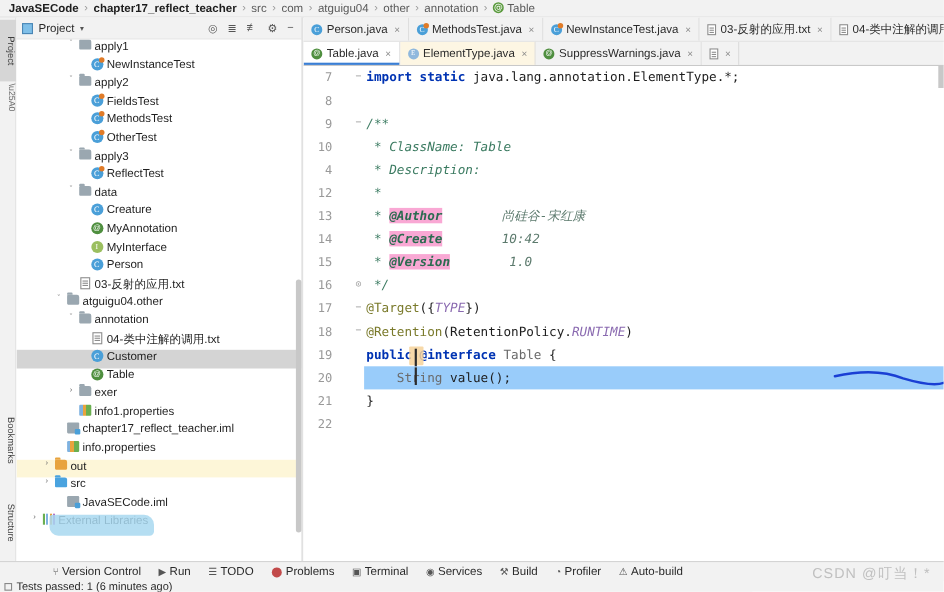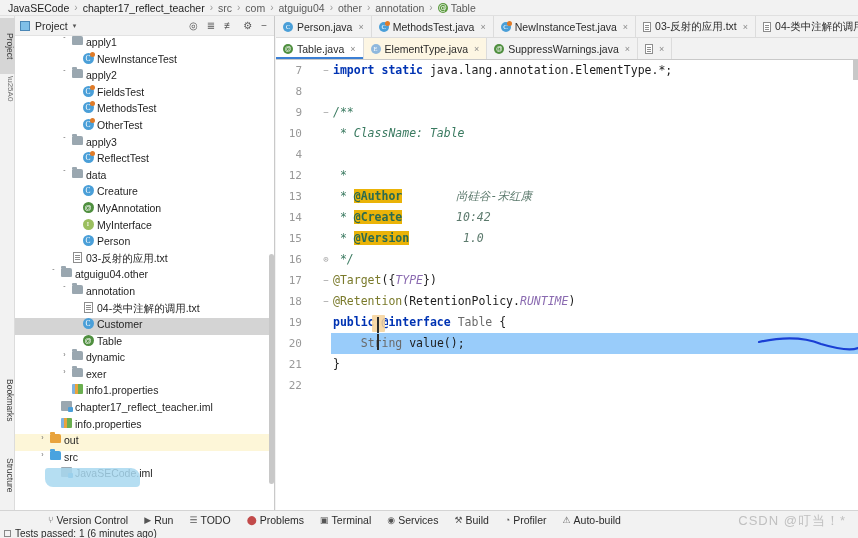--- a/index.html
+++ b/index.html
@@ -16,21 +16,21 @@
   #app { position: relative; width: 858px; height: 538px; background:#f2f2f2; }
 
   
   .breadcrumb {
     position:absolute; left:0; top:0; width:858px; height:16px;
     background:#f2f2f2; border-bottom:1px solid #e0e0e0;
     display:flex; align-items:center; padding-left:4px; gap:0;
     font-size:10.5px; color:#5a5a5a; white-space:nowrap;
   }
   .crumb { padding:0 4px; }
-  .crumb.bold { font-weight:normal; color:#1d1d1d; }
+  .crumb.bold { font-weight:bold; color:#1d1d1d; }
   .crumb.sep { color:#9a9a9a; padding:0 1px; font-size:10px;}
   .crumb-icon {
     display:inline-block; width:10px; height:10px; border-radius:50%;
     background:#5a9a3d; position:relative; vertical-align:-1px; margin-right:3px;
   }
   .crumb-icon::after{
     content:"@"; position:absolute; left:0; top:-1px; width:10px; height:10px;
     font-size:8px; line-height:11px; text-align:center; color:#fff; font-family:"DejaVu Sans",sans-serif;
   }
 
@@ -151,21 +151,21 @@
     color:#a0a0a0; font-size:9px; line-height:21px;
   }
   .ctext{ position:absolute; left:57px; top:0; }
   .selband{
     position:absolute; left:55px; right:0; height:21px; background:#99ccfa;
   }
 
   .kw{ color:#0033b3; font-weight:bold; }
   .plain{ color:#1c1c1c; }
   .cmt{ color:#3a7a60; font-style:italic; }
-  .cmt-tag{ color:#2b6b50; font-weight:bold; background:#eab308; }
+  .cmt-tag{ color:#2b6b50; font-style:italic; font-weight:bold; background:#f9a8d4; }
   .cmt-val{ color:#5c7a6d; font-style:italic;padding-left:40px; }
   .anno{ color:#7a7a2b; }
   .sconst{ color:#8a6ab0; font-style:italic; }
   .mth{ color:#1c1c1c; }
   .typ{ color:#6a6a6a; }
 
   .caret-cursor{
     position:absolute; width:1.5px; height:16px; background:#2b2b2b;
   }
   .caret-hl{
@@ -341,25 +341,20 @@
           <span class="lbl">Customer</span>
         </div>
         <div class="row" style="padding-left: 55px;">
           <span class="arrow none">›</span>
           <span class="ico"><span class="g g-at">@</span></span>
           <span class="lbl">Table</span>
         </div>
         <div class="row" style="padding-left: 44px;">
           <span class="arrow">›</span>
           <span class="ico"><span class="g g-folder"></span></span>
-          <span class="lbl">dynamic</span>
-        </div>
-        <div class="row" style="padding-left: 44px;">
-          <span class="arrow">›</span>
-          <span class="ico"><span class="g g-folder"></span></span>
           <span class="lbl">exer</span>
         </div>
         <div class="row" style="padding-left: 44px;">
           <span class="arrow none">›</span>
           <span class="ico"><span class="g g-prop"></span></span>
           <span class="lbl">info1.properties</span>
         </div>
         <div class="row" style="padding-left: 33px;">
           <span class="arrow none">›</span>
           <span class="ico"><span class="g g-iml"></span></span>
@@ -377,20 +372,25 @@
         </div>
         <div class="row" style="padding-left: 22px;">
           <span class="arrow">›</span>
           <span class="ico"><span class="g g-folder-b"></span></span>
           <span class="lbl">src</span>
         </div>
         <div class="row" style="padding-left: 33px;">
           <span class="arrow none">›</span>
           <span class="ico"><span class="g g-iml"></span></span>
           <span class="lbl">JavaSECode.iml</span>
+        </div>
+        <div class="row" style="padding-left: 11px;">
+          <span class="arrow">›</span>
+          <span class="ico"><span class="g g-lib"></span></span>
+          <span class="lbl">External Libraries</span>
         </div>
       </div>
     <div class="blob"></div>
     <div class="tscroll"></div>
   </div>
 
   <div class="editor">
     <div class="tabrow" id="tabrow1">
         <div class="tab">
           <span class="t-c">C</span>
@@ -437,21 +437,21 @@
           <span class="t-txt"></span>
           <span class="tclose">×</span>
         </div>
       </div>
 
     <div class="code" id="code">
         <div class="cl"><span class="gutter">7</span><span class="fold">−</span><span class="ctext"><span class="kw">import </span><span class="kw">static </span><span class="plain">java.lang.annotation.ElementType.*;</span></span></div>
         <div class="cl"><span class="gutter">8</span><span class="ctext"></span></div>
         <div class="cl"><span class="gutter">9</span><span class="fold">−</span><span class="ctext"><span class="cmt">/**</span></span></div>
         <div class="cl"><span class="gutter">10</span><span class="ctext"><span class="cmt"> * ClassName: Table</span></span></div>
-        <div class="cl"><span class="gutter">4</span></div>
+        <div class="cl"><span class="gutter">4</span><span class="ctext"><span class="cmt"> * Description:</span></span></div>
         <div class="cl"><span class="gutter">12</span><span class="ctext"><span class="cmt"> *</span></span></div>
         <div class="cl"><span class="gutter">13</span><span class="ctext"><span class="cmt"> * </span><span class="cmt-tag">@Author</span><span class="cmt-val">  尚硅谷-宋红康</span></span></div>
         <div class="cl"><span class="gutter">14</span><span class="ctext"><span class="cmt"> * </span><span class="cmt-tag">@Create</span><span class="cmt-val">  10:42</span></span></div>
         <div class="cl"><span class="gutter">15</span><span class="ctext"><span class="cmt"> * </span><span class="cmt-tag">@Version</span><span class="cmt-val">  1.0</span></span></div>
         <div class="cl"><span class="gutter">16</span><span class="fold">⊙</span><span class="ctext"><span class="cmt"> */</span></span></div>
         <div class="cl"><span class="gutter">17</span><span class="fold">−</span><span class="ctext"><span class="anno">@Target</span><span class="plain">({</span><span class="sconst">TYPE</span><span class="plain">})</span></span></div>
         <div class="cl"><span class="gutter">18</span><span class="fold">−</span><span class="ctext"><span class="anno">@Retention</span><span class="plain">(RetentionPolicy.</span><span class="sconst">RUNTIME</span><span class="plain">)</span></span></div>
         <div class="cl"><span class="gutter">19</span><span class="ctext"><span class="kw">public </span><span class="kw">@interface </span><span class="typ">Table</span><span class="plain"> {</span></span></div>
         <div class="cl"><div class="selband"></div><span class="gutter">20</span><span class="ctext"><span class="plain">    </span><span class="typ">String</span><span class="plain"> </span><span class="mth">value</span><span class="plain">();</span></span></div>
         <div class="cl"><span class="gutter">21</span><span class="ctext"><span class="plain">}</span></span></div>

